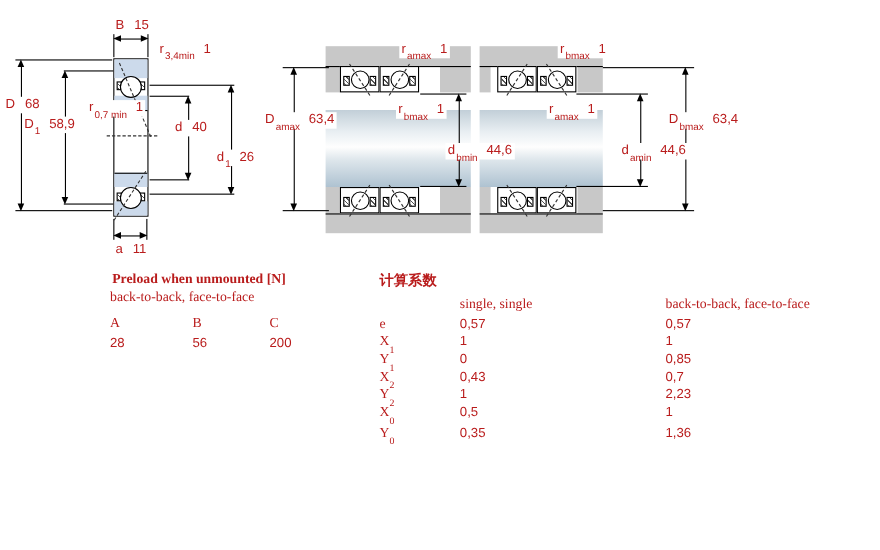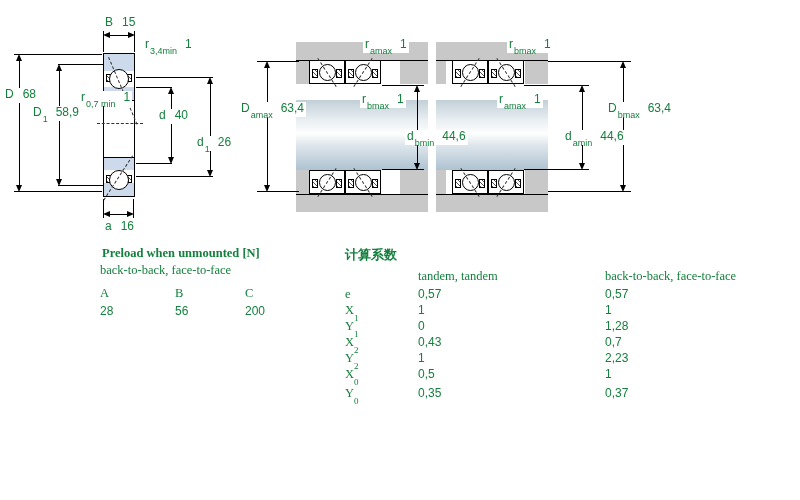--- a/index.html
+++ b/index.html
@@ -1,16 +1,16 @@
 <!DOCTYPE html>
 <html><head>
 <meta charset="utf-8">
 <style>
   html,body{margin:0;padding:0;background:#fff}
-  .canvas{position:relative;width:800px;height:500px;background:#fff;color:#15803d;
+  .canvas{position:relative;width:800px;height:500px;background:#fff;color:#b91c1c;
           font-family:"Liberation Sans",sans-serif;overflow:hidden}
   .abs{position:absolute}
   .hl{position:absolute;height:1px;background:#000}
   .vl{position:absolute;width:1px;background:#000}
   .blue{background:#ccdaeb}
   .gray{background:#c8c8c8}
   .grad{background:linear-gradient(180deg,#c2cfd8 0%,#e8eef2 28%,#fefefe 48%,#dfe7ec 64%,#aec2d1 100%)}
   
   .vdim{position:absolute;width:7px}
   .vdim i{position:absolute;left:3px;top:5px;bottom:5px;width:1px;background:#000}
@@ -90,21 +90,21 @@
     <div class="vdim" style="left:16px;top:54px;height:138px">
         <i></i>
       </div>
     <span class="dlbl" style="left:3px;top:88px"><span>D</span><sub></sub><span class="val">68</span></span>
 
     <div class="hl" style="left:58px;top:64px;width:45px"></div>
     <div class="hl" style="left:58px;top:185px;width:45px"></div>
     <div class="vdim" style="left:56px;top:64px;height:122px">
         <i></i>
       </div>
-    <span class="dlbl" style="left:31px;top:106px"><span>D</span><sub>1</sub><span class="val">58,9</span></span>
+    <span class="dlbl" style="left:20px;top:106px"><span>D</span><sub>1</sub><span class="val">58,9</span></span>
 
     <span class="dlbl" style="left:79px;top:91px"><span>r</span><sub>0,7 min</sub><span class="val">1</span></span>
 
     <div class="hl" style="left:136px;top:87px;width:36px"></div>
     <div class="hl" style="left:136px;top:163px;width:36px"></div>
     <div class="vdim" style="left:168px;top:87px;height:77px">
         <i></i>
       </div>
     <span class="dlbl" style="left:157px;top:109px"><span>d</span><sub></sub><span class="val">40</span></span>
 
@@ -113,21 +113,21 @@
     <div class="vdim" style="left:207px;top:77px;height:100px">
         <i></i>
       </div>
     <span class="dlbl" style="left:195px;top:136px"><span>d</span><sub>1</sub><span class="val">26</span></span>
 
     <div class="vl" style="left:103px;top:199px;height:19px"></div>
     <div class="vl" style="left:133px;top:199px;height:19px"></div>
     <div class="hdim" style="left:103px;top:211px;width:31px">
         <i></i>
       </div>
-    <span class="dlbl" style="left:103px;top:220px"><span>a</span><sub></sub><span class="val">16</span></span>
+    <span class="dlbl" style="left:103px;top:220px"><span>a</span><sub></sub><span class="val">11</span></span>
   </div>
 
   <div>
     <div class="abs gray" style="left:296px;top:42px;width:132px;height:18px"></div>
     <div class="abs gray" style="left:296px;top:194px;width:132px;height:18px"></div>
     <div class="abs grad" style="left:296px;top:100px;width:132px;height:70px"></div>
     <div class="abs gray" style="left:296px;top:60px;width:13px;height:24px"></div>
     <div class="abs gray" style="left:400px;top:60px;width:28px;height:24px"></div>
     <div class="abs gray" style="left:296px;top:170px;width:13px;height:24px"></div>
     <div class="abs gray" style="left:400px;top:170px;width:28px;height:24px"></div>
@@ -243,53 +243,53 @@
     </div>
     <div class="p-row" style="left:100px;top:304px">
       <span class="pa">28</span>
       <span class="pb">56</span>
       <span class="pc">200</span>
     </div>
   </div>
 
   <div>
     <span class="t-title" style="left:345px;top:246px;font-size:13px">计算系数</span>
-    <span class="t-sub" style="left:418px;top:269px">tandem, tandem</span>
+    <span class="t-sub" style="left:418px;top:269px">single, single</span>
     <span class="t-sub" style="left:605px;top:269px">back-to-back, face-to-face</span>
 
     <div class="t-row" style="left:345px;top:287px;width:460px">
       <span class="c0"><span>e</span><sub></sub></span>
       <span class="v1">0,57</span>
       <span class="v2">0,57</span>
     </div>
     <div class="t-row" style="left:345px;top:303px;width:460px">
       <span class="c0"><span>X</span><sub>1</sub></span>
       <span class="v1">1</span>
       <span class="v2">1</span>
     </div>
     <div class="t-row" style="left:345px;top:319px;width:460px">
       <span class="c0"><span>Y</span><sub>1</sub></span>
       <span class="v1">0</span>
-      <span class="v2">1,28</span>
+      <span class="v2">0,85</span>
     </div>
     <div class="t-row" style="left:345px;top:335px;width:460px">
       <span class="c0"><span>X</span><sub>2</sub></span>
       <span class="v1">0,43</span>
       <span class="v2">0,7</span>
     </div>
     <div class="t-row" style="left:345px;top:351px;width:460px">
       <span class="c0"><span>Y</span><sub>2</sub></span>
       <span class="v1">1</span>
       <span class="v2">2,23</span>
     </div>
     <div class="t-row" style="left:345px;top:367px;width:460px">
       <span class="c0"><span>X</span><sub>0</sub></span>
       <span class="v1">0,5</span>
       <span class="v2">1</span>
     </div>
     <div class="t-row" style="left:345px;top:386px;width:460px">
       <span class="c0"><span>Y</span><sub>0</sub></span>
       <span class="v1">0,35</span>
-      <span class="v2">0,37</span>
+      <span class="v2">1,36</span>
     </div>
   </div>
 
 </div>
 
 </body></html>

